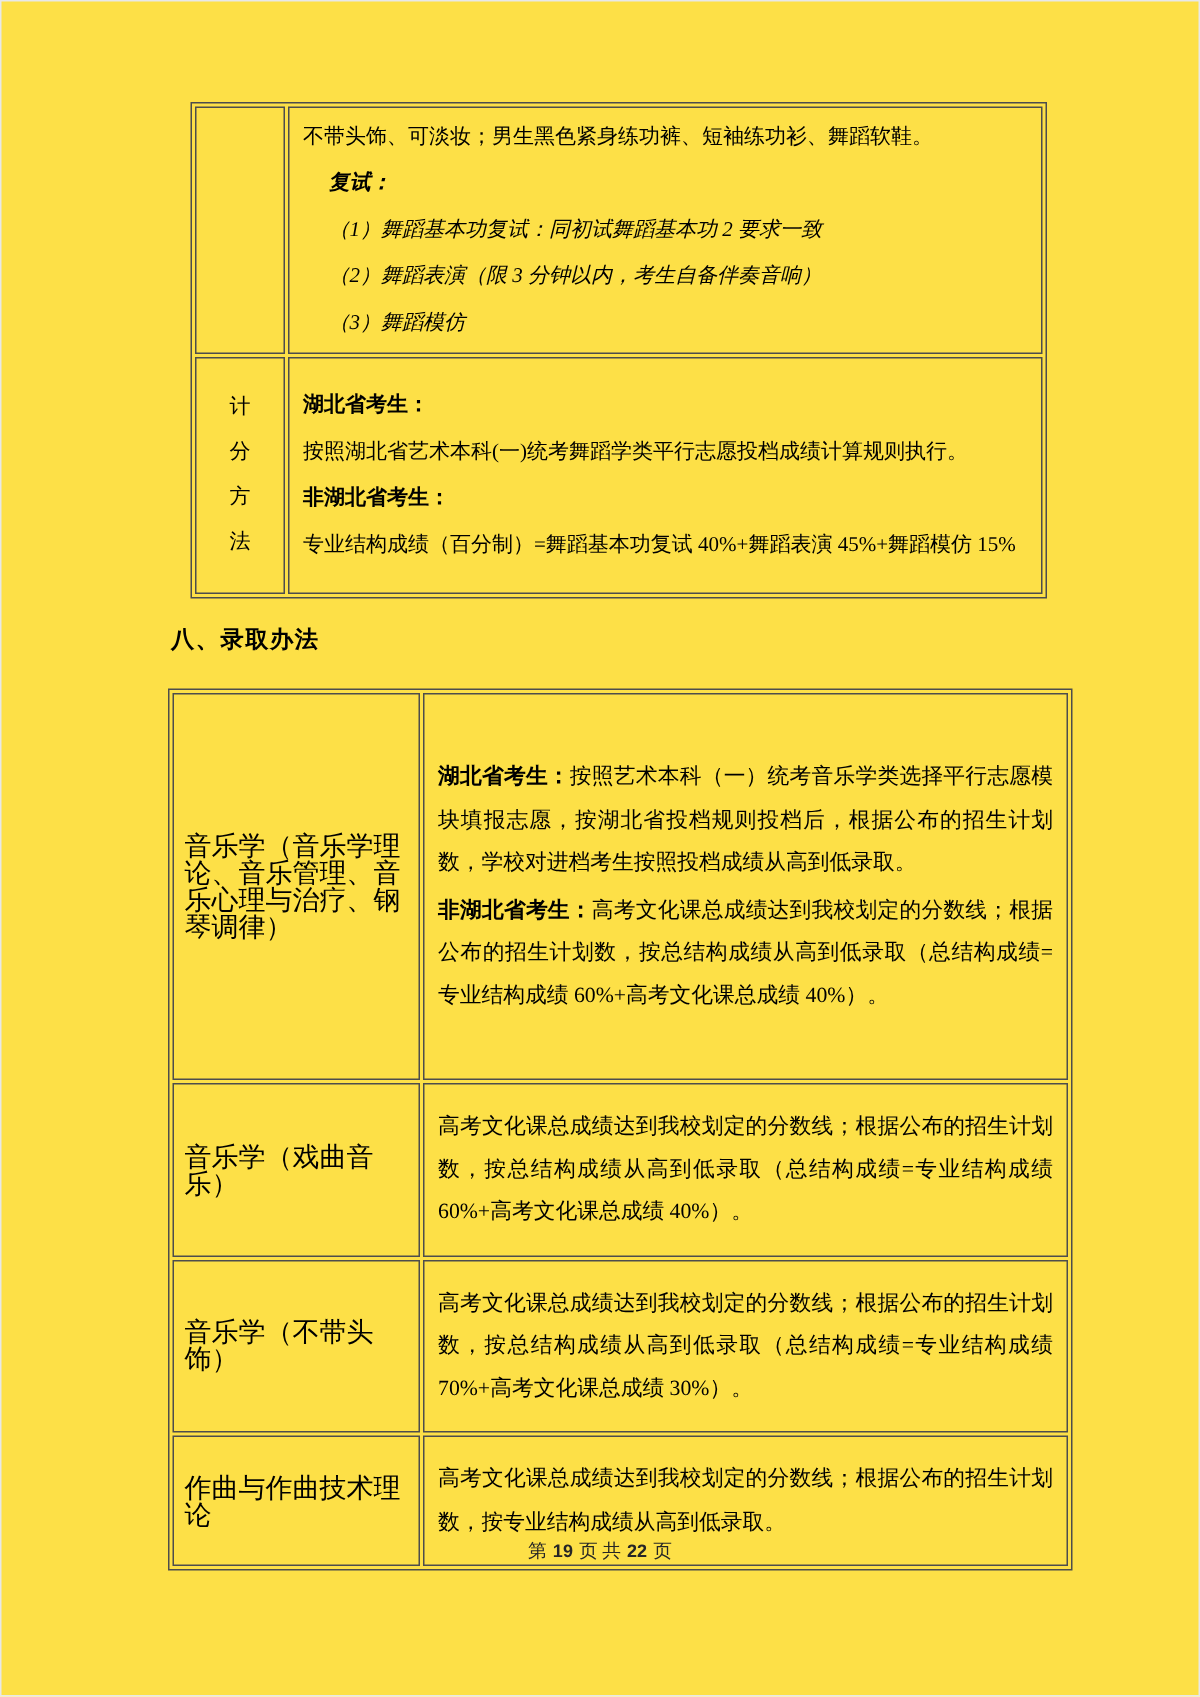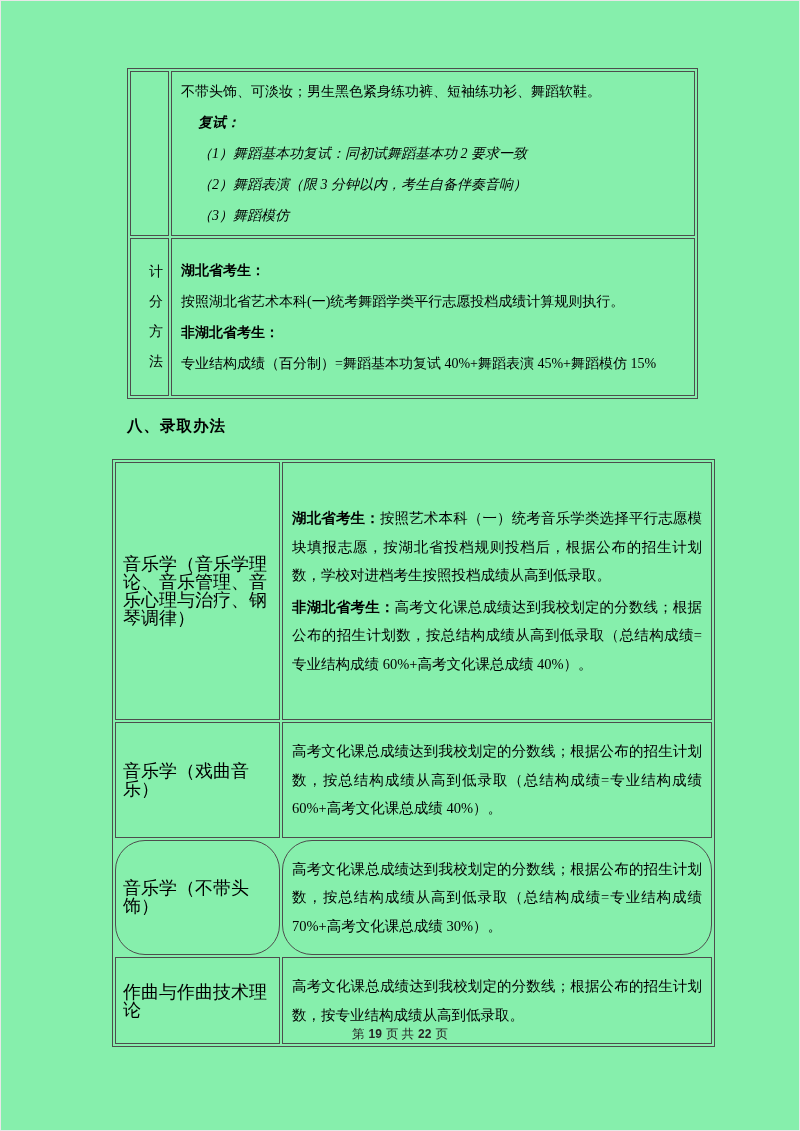--- a/index.html
+++ b/index.html
@@ -5,57 +5,57 @@
   * { margin: 0; padding: 0; box-sizing: border-box; }
   html, body { width: 800px; background: #ffffff; }
   body {
     font-family: "Liberation Serif", "DejaVu Serif", serif;
     color: #000000;
   }
   .page {
     position: relative;
     width: 800px;
     height: 1131px;
-    background: #86efac;
+    background: #fde047;
     overflow: hidden;
     box-shadow: inset 0 0 0 1px #e8e8e8;
   }
 
   
   table.tbl {
     border-collapse: separate;
     border-spacing: 2px;
     border: 1px solid #4d4d4d;
     table-layout: fixed;
   }
   table.tbl td {
     border: 1px solid #4d4d4d;
     vertical-align: middle;
     font-size: 14px;
   }
 
   
   .dance { position: absolute; left: 127px; top: 68px; width: 571px; }
   .dance td.lbl {
-    width: 39px;
+    width: 60px;
     padding: 0 18px;
     text-align: center;
     line-height: 30px;
   }
   .dance td.cnt { padding: 4px 9px; }
   .dance tr.r1 td { height: 160px; }
   .dance tr.r2 td { height: 158px; }
   .dance p.ln { line-height: 31px; text-align: left; }
   .dance p.ind { padding-left: 17px; font-style: italic; }
   .b { font-weight: bold; }
 
   
   .section-heading {
     position: absolute;
-    left: 127px;
+    left: 114px;
     top: 416px;
     font-size: 15.5px;
     font-weight: bold;
     letter-spacing: 1px;
   }
 
   
   .admission { position: absolute; left: 112px; top: 459px; width: 603px; }
   .admission td.hdr {
     height: 24px;
@@ -69,21 +69,21 @@
     padding: 0 7px;
     line-height: 18px;
     font-size: 18px;
     text-align: left;
   }
   .admission td.met { padding: 14px 9px; font-size: 14.5px; }
   .admission p.mp { line-height: 28.5px; text-align: justify; }
   .admission p.mp + p.mp { margin-top: 3px; }
   .admission tr.ar0 td { height: 258px; }
   .admission tr.ar1 td { height: 100px; }
-  .admission tr.ar2 td { height: 100px; border-radius: 30px; }
+  .admission tr.ar2 td { height: 100px; }
   .admission tr.ar3 td { height: 62px; }
 
   
   .footer {
     position: absolute;
     top: 1026px;
     left: 0;
     width: 800px;
     text-align: center;
     font-size: 12.5px;

